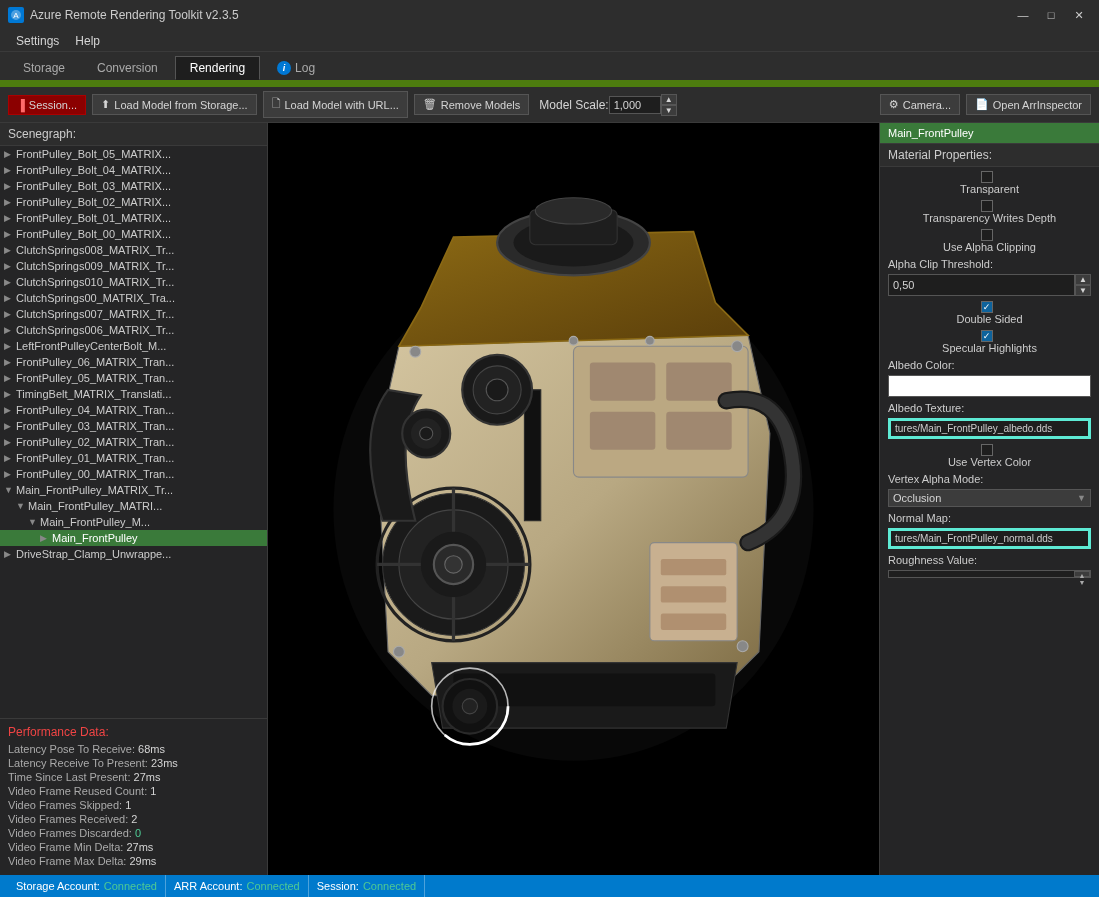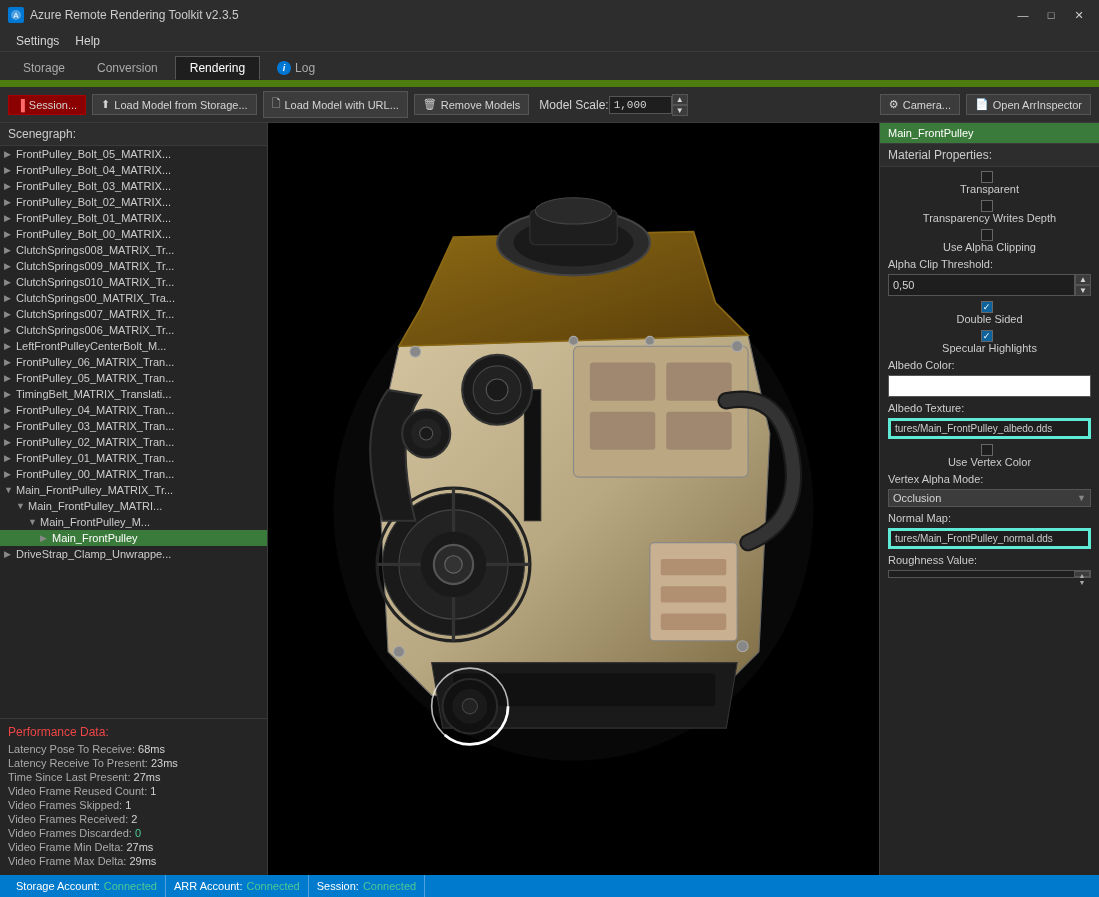--- a/index.html
+++ b/index.html
@@ -150,23 +150,22 @@
     .model-scale-group {
       display: flex;
       align-items: center;
       margin-left: 4px;
     }
     .model-scale-input {
       background: #1e1e1e;
       border: 1px solid #555;
       color: #d4d4d4;
       padding: 2px 4px;
-      width: 63px;
-      font-size: 11px;
-      font-family: Liberation Mono, monospace;
+      width: 52px;
+      font-size: 11px;
     }
     .spin-btn {
       background: #3c3c3c;
       border: 1px solid #555;
       color: #d4d4d4;
       width: 16px;
       height: 11px;
       cursor: pointer;
       display: flex;
       align-items: center;

